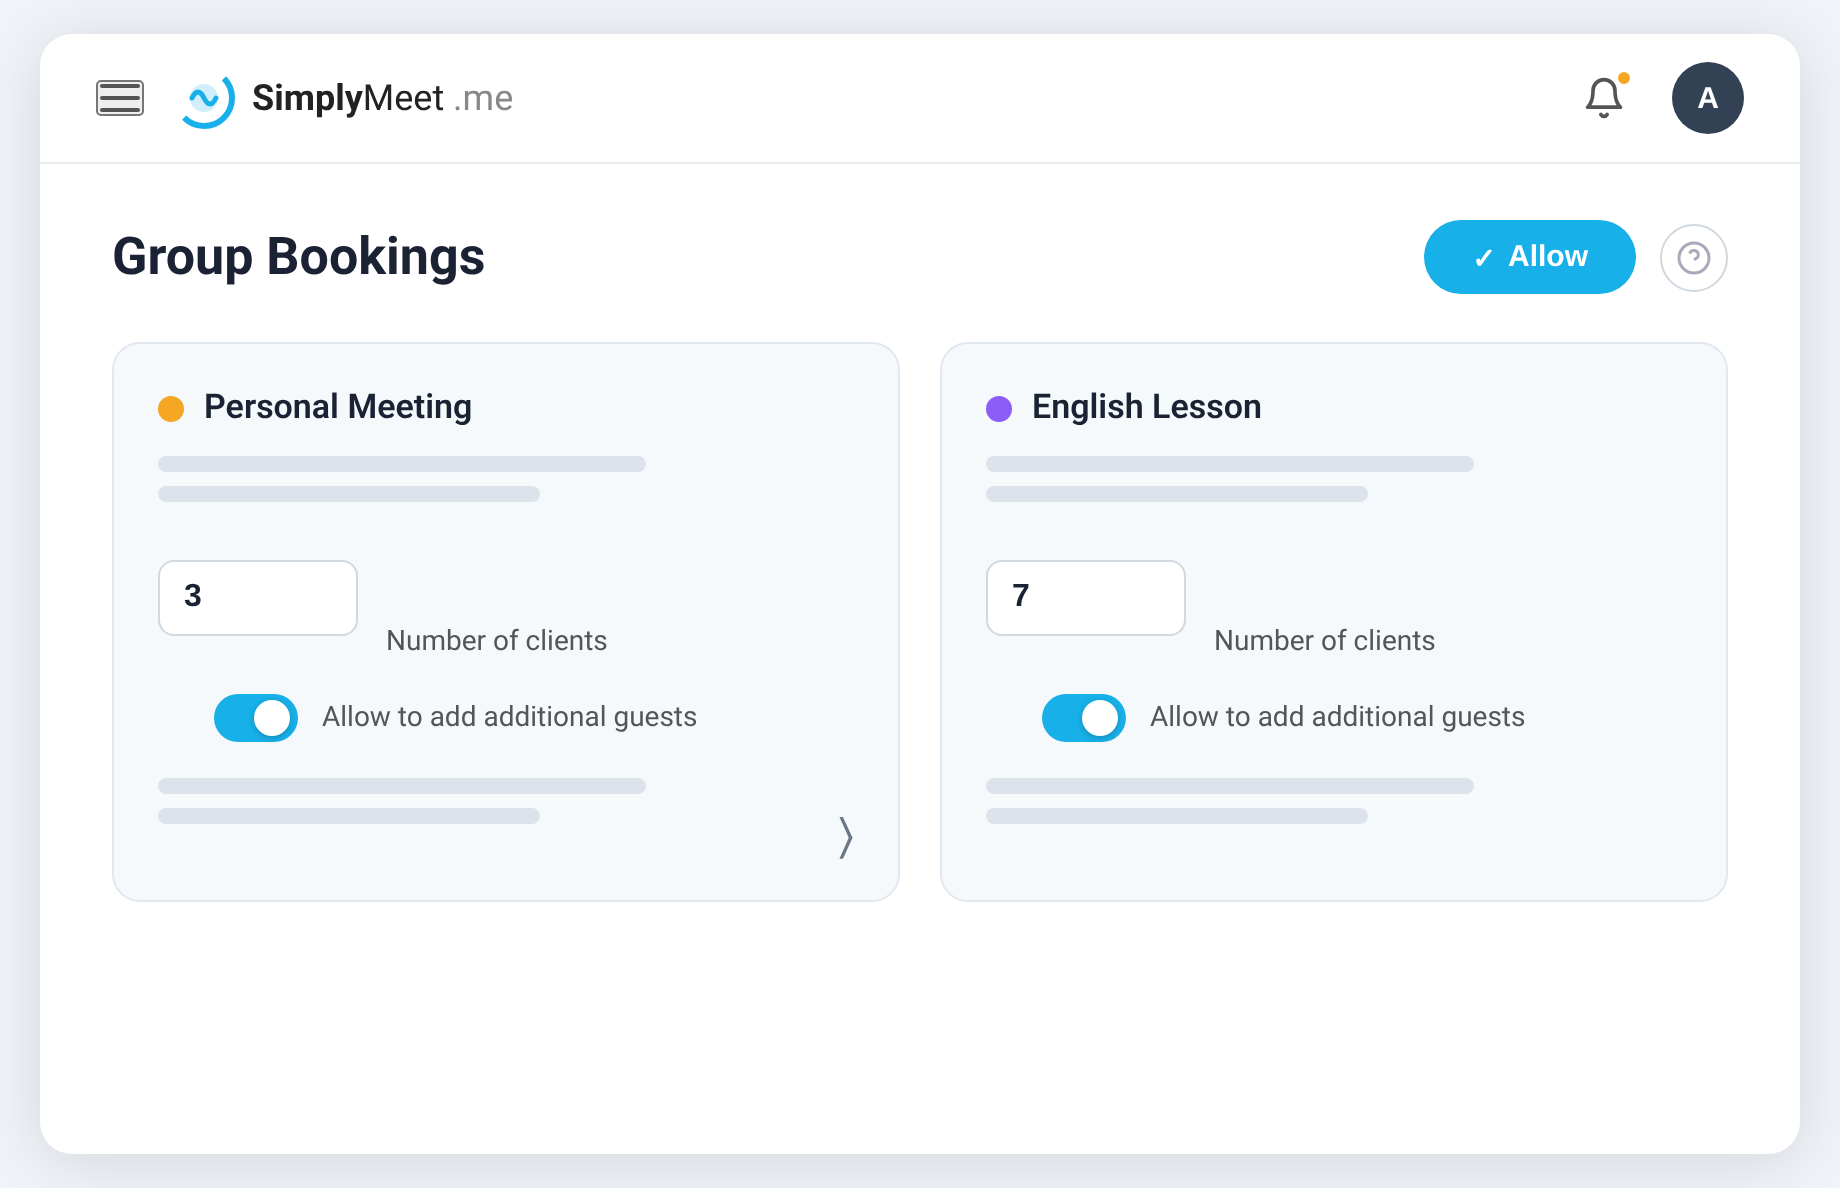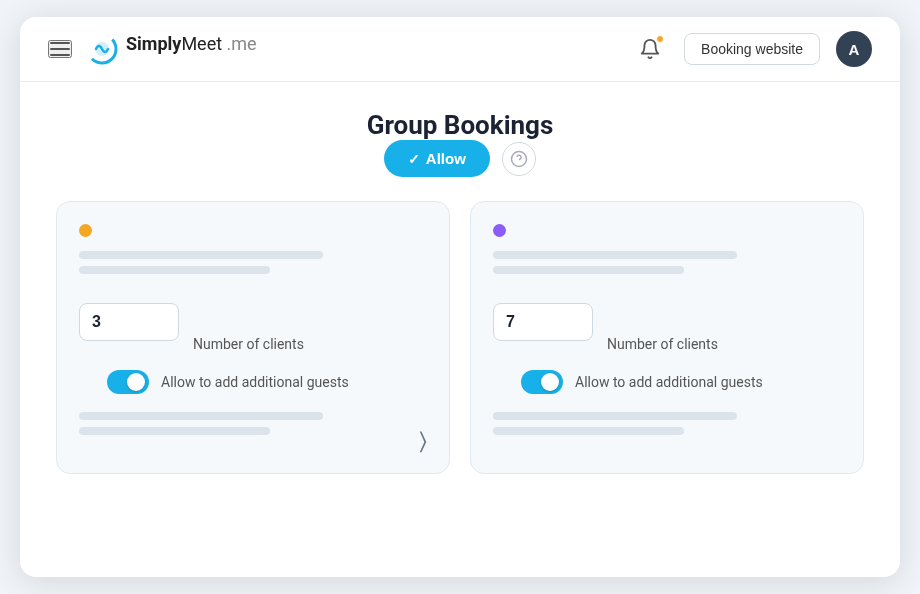--- a/index.html
+++ b/index.html
@@ -44,21 +44,21 @@
     }
     .hamburger-icon span {
       display: block;
       width: 20px;
       height: 2px;
       background: #555;
       border-radius: 2px;
     }
     .logo {
       display: flex;
-      align-items: flex-start;
+      align-items: center;
       gap: 8px;
     }
     .logo-icon {
       width: 32px;
       height: 32px;
     }
     .logo-text {
       font-size: 18px;
       font-weight: 400;
       color: #222;
@@ -123,21 +123,20 @@
     .main {
       flex: 1;
       padding: 28px 36px;
       overflow: auto;
     }
     .page-header {
       display: flex;
       align-items: center;
       justify-content: space-between;
       margin-bottom: 24px;
-      flex-direction: column;
     }
     .page-title {
       font-size: 26px;
       font-weight: 700;
       color: #1a2233;
     }
     .page-header-actions {
       display: flex;
       align-items: center;
       gap: 12px;
@@ -308,21 +307,20 @@
       </div>
     </div>
     <div class="header-right">
       <button class="bell-btn">
         <svg width="22" height="22" viewBox="0 0 24 24" fill="none" stroke="#555" stroke-width="2" stroke-linecap="round" stroke-linejoin="round">
           <path d="M18 8A6 6 0 0 0 6 8c0 7-3 9-3 9h18s-3-2-3-9"></path>
           <path d="M13.73 21a2 2 0 0 1-3.46 0"></path>
         </svg>
         <span class="bell-badge"></span>
       </button>
-      <button class="booking-website-btn">Booking website</button>
       <button class="avatar-btn">A</button>
     </div>
   </div>
 
   <div class="main">
     <div class="page-header">
       <h1 class="page-title">Group Bookings</h1>
       <div class="page-header-actions">
         <button class="save-btn">
           <span class="checkmark">✓</span>
@@ -336,20 +334,21 @@
           </svg>
         </button>
       </div>
     </div>
 
     <div class="cards-grid">
 
       <div class="card">
         <div class="card-title-row">
           <div class="dot dot-yellow"></div>
+          <span class="card-title">Personal Meeting</span>
         </div>
         <div class="skeleton-lines">
           <div class="skeleton-line medium"></div>
           <div class="skeleton-line short"></div>
         </div>
         <div class="clients-row">
           <input class="clients-input" type="number" value="3" style="">
           <span class="clients-label">Number of clients</span>
         </div>
         <div class="toggle-row">
@@ -361,20 +360,21 @@
         <div class="bottom-skeletons skeleton-lines">
           <div class="skeleton-line medium"></div>
           <div class="skeleton-line short"></div>
         </div>
         <div class="cursor-icon">〉</div>
       </div>
 
       <div class="card">
         <div class="card-title-row">
           <div class="dot dot-purple"></div>
+          <span class="card-title">English Lesson</span>
         </div>
         <div class="skeleton-lines">
           <div class="skeleton-line medium"></div>
           <div class="skeleton-line short"></div>
         </div>
         <div class="clients-row">
           <input class="clients-input" type="number" value="7" style="">
           <span class="clients-label">Number of clients</span>
         </div>
         <div class="toggle-row">

